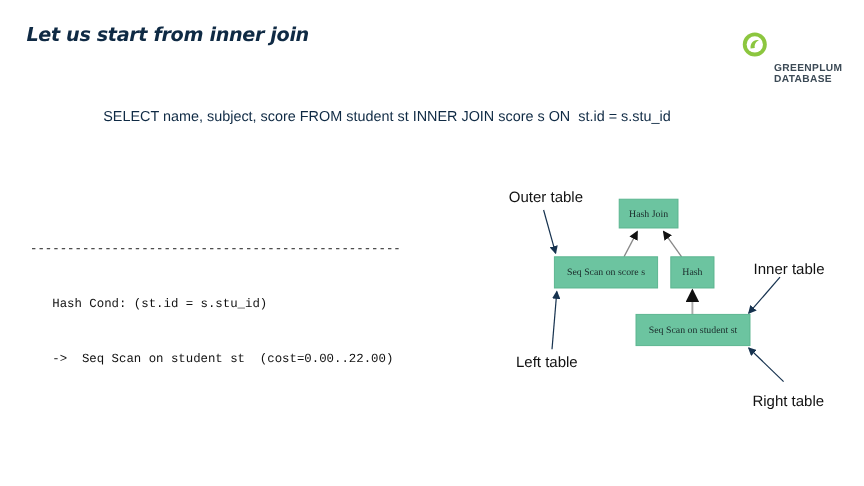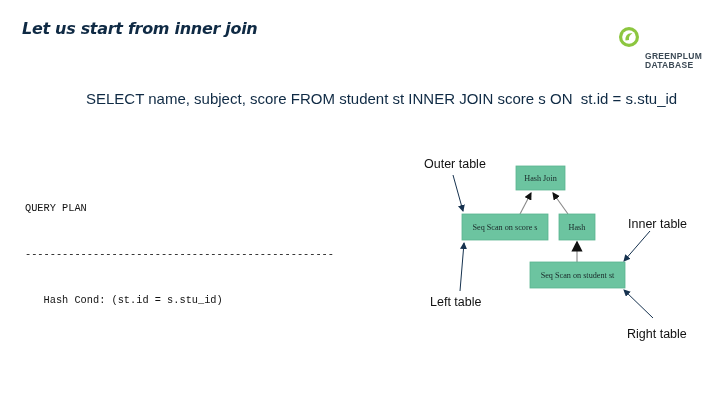--- a/index.html
+++ b/index.html
@@ -13,21 +13,21 @@
     font-size: 16px; color: #0f2a44; letter-spacing: -0.3px;
   }
   .logo { position: absolute; left: 618px; top: 4px; display: flex; align-items: center; }
   .logo-mark { width: 22px; height: 22px; }
   .logo-text {
     margin-left: 5px; font-family: "Liberation Sans", sans-serif; font-weight: bold;
     font-size: 8.5px; line-height: 9px; color: #3c4a56; letter-spacing: 0.3px; margin-top: 48px;
   }
   .sql {
     position: absolute; left: 86px; top: 90px; font-family: "Liberation Sans", sans-serif;
-    font-size: 15px; color: #0f2a44; white-space: pre;
+    font-size: 12px; color: #0f2a44; white-space: pre;
   }
   .plan {
     position: absolute; left: 25px; top: 171px; margin: 0;
     font-family: "Liberation Mono", monospace; font-size: 10.3px; line-height: 15.2px;
     color: #111; white-space: pre;
   }
   .diagram { position: absolute; left: 0; top: 0; width: 720px; height: 405px; }
   .node rect { fill: #6cc4a0; stroke: #5ab58f; stroke-width: 0.8; }
   .node text {
     font-family: "Liberation Serif", serif; font-size: 8.2px; fill: #1a2a2a; text-anchor: middle;
@@ -50,23 +50,23 @@
   </svg>
   <div class="logo-text">
     <div>GREENPLUM</div>
     <div>DATABASE</div>
   </div>
 </div>
 
 <div class="sql">SELECT name, subject, score FROM student st INNER JOIN score s ON  st.id = s.stu_id</div>
 
 <div class="plan">
-  <div>QUERY PLAN</div>
   <div>--------------------------------------------------</div>
   <div>   Hash Cond: (st.id = s.stu_id)</div>
+  <div>   -&gt;  Seq Scan on student st  (cost=0.00..22.00)</div>
   
   
   
 </div>
 
 <svg class="diagram" viewBox="0 0 720 405">
   <defs>
     <marker id="ah-gray" markerWidth="7" markerHeight="7" refX="6" refY="3.5" orient="auto">
       <path d="M0,0 L7,3.5 L0,7 Z" fill="#111"></path>
     </marker>

